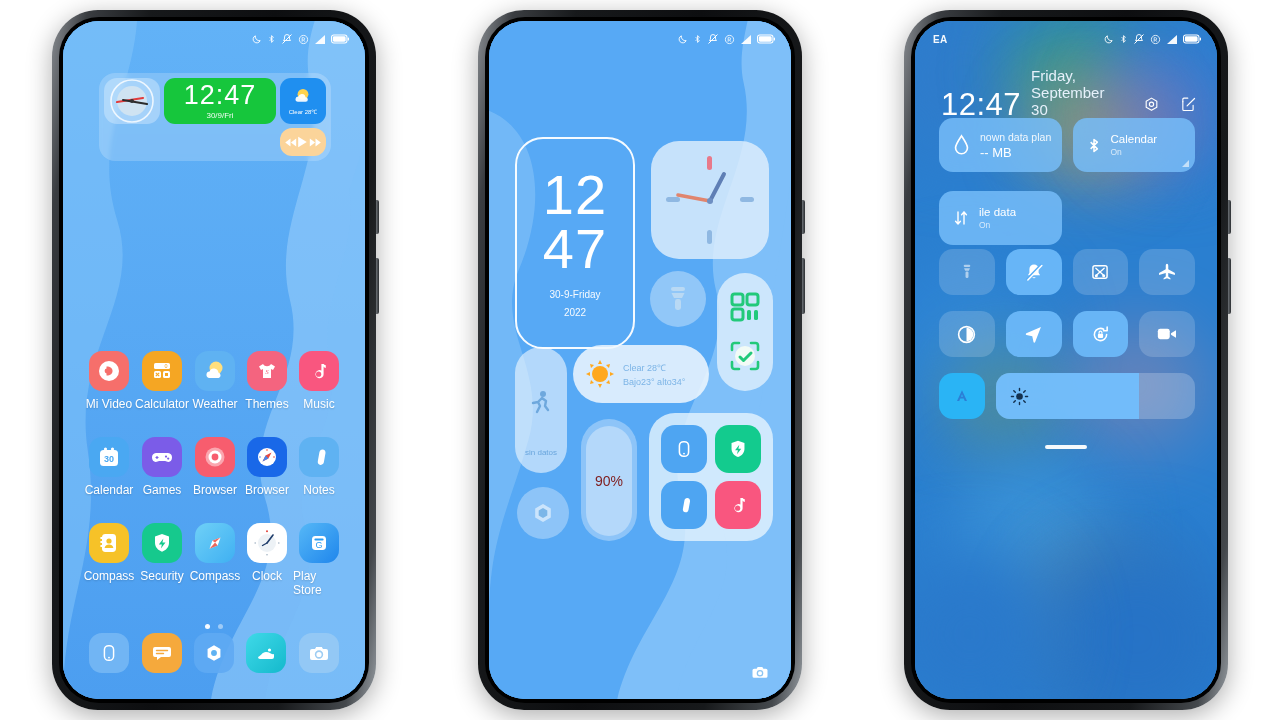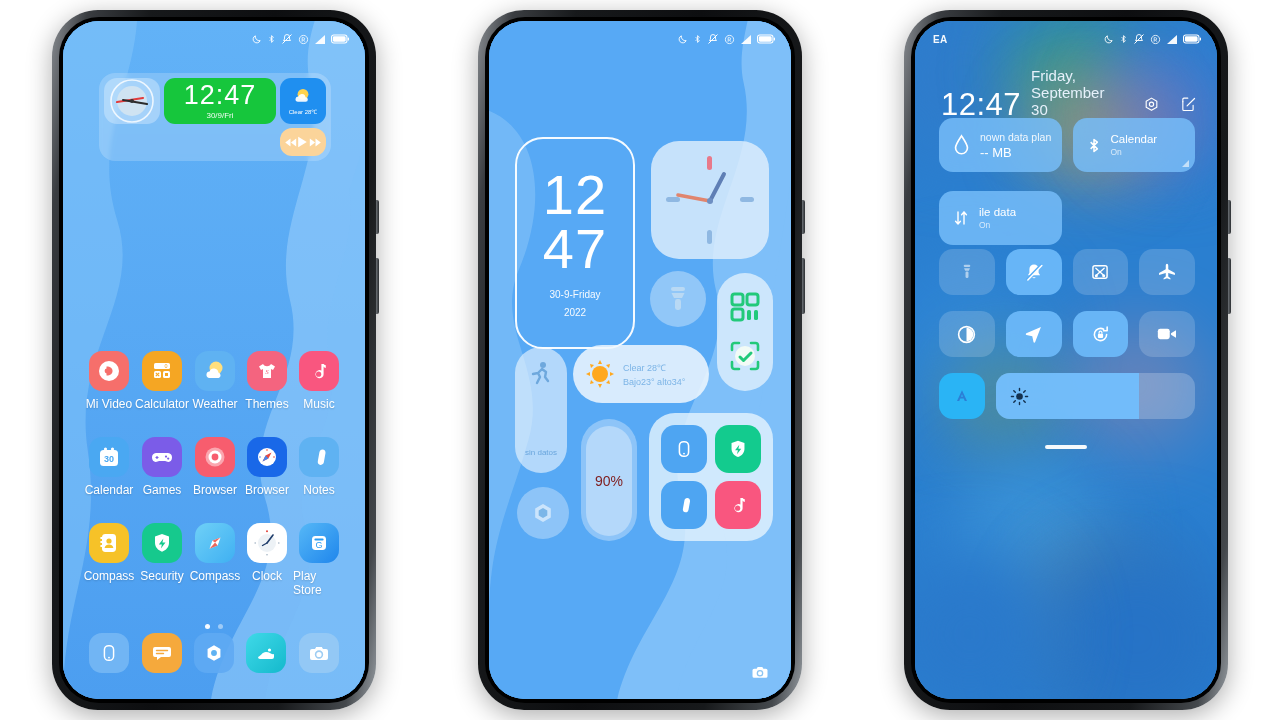--- a/index.html
+++ b/index.html
@@ -141,21 +141,21 @@
     display:flex; align-items:center; justify-content:center;
   }
   .p2-qr {
     position:absolute; left:228px; top:252px; width:56px; height:118px; border-radius:28px;
     background: rgba(224,240,253,.80);
     display:flex; flex-direction:column; align-items:center; justify-content:space-around; padding:10px 0;
   }
   .p2-steps {
     position:absolute; left:26px; top:326px; width:52px; height:126px; border-radius:26px;
     background: rgba(255,255,255,.55);
-    display:flex; flex-direction:column; align-items:center; justify-content:space-between;
+    display:flex; flex-direction:column; align-items:center; justify-content:flex-end;
     padding: 14px 0 16px;
     gap: 32px;
   }
   .p2-steps .lbl { font-size:8px; color:#6aa6dd; }
   .p2-wx {
     position:absolute; left:84px; top:324px; width:136px; height:58px; border-radius:29px;
     background: rgba(239,247,254,.85);
     display:flex; align-items:center; gap:8px; padding-left:12px; overflow:hidden;
   }
   .p2-wx .txt { display:flex; flex-direction:column; gap:3px; color:#7cb4e6; font-size:9px; white-space:nowrap;}

